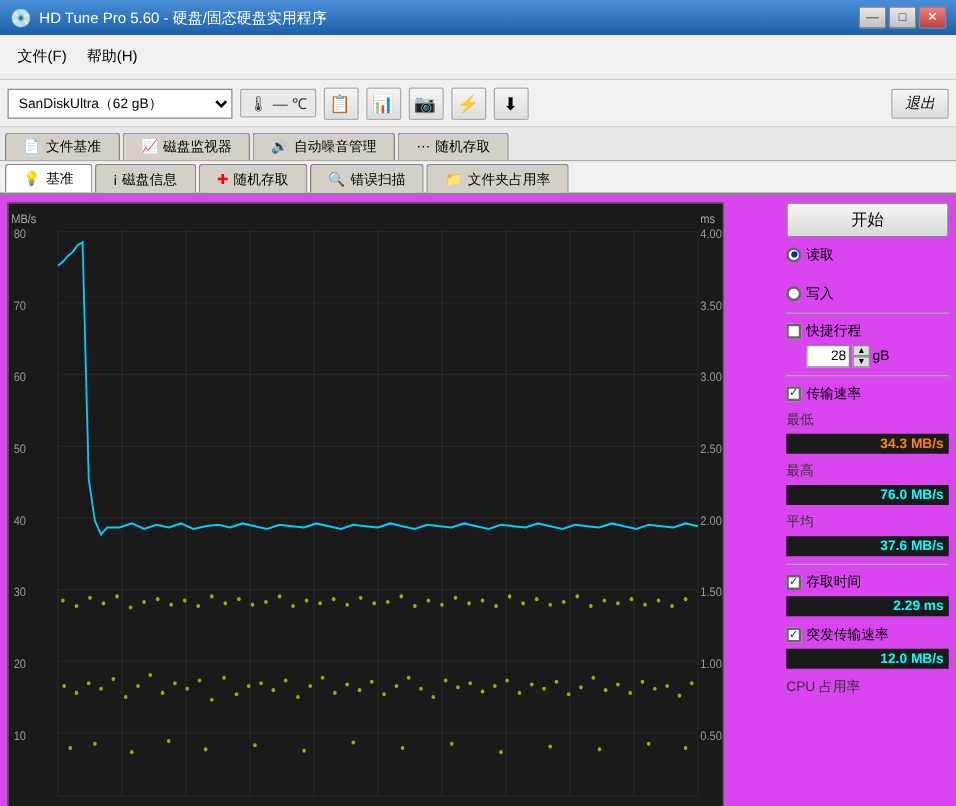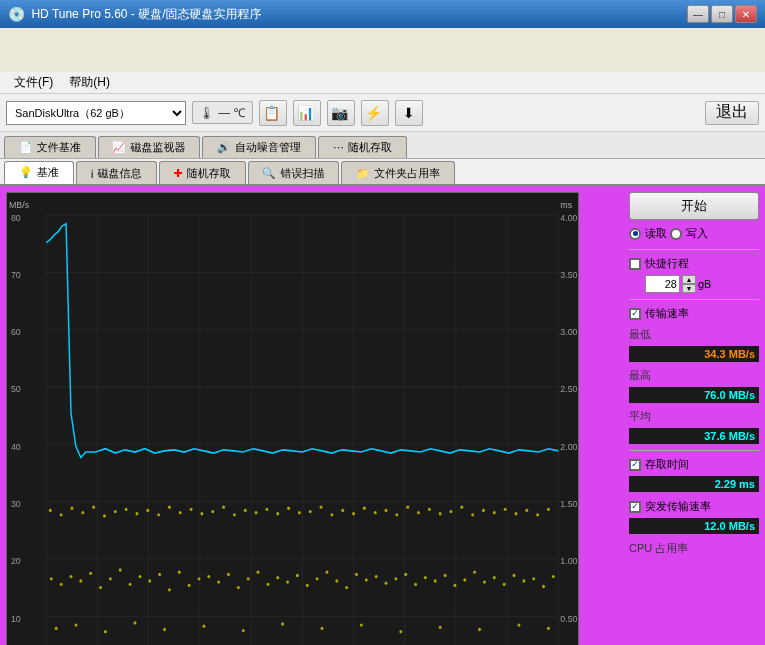--- a/index.html
+++ b/index.html
@@ -23,26 +23,25 @@
       border: 1px solid #888;
       border-radius: 2px;
       display: flex; align-items: center; justify-content: center;
       font-size: 10px; cursor: pointer; color: #333;
     }
     .title-btn.close { background: linear-gradient(to bottom, #f08080, #c04040); color: white; }
 
     
     .menu-bar {
       background: #f0f0f0;
-      height: 22px;
+      height: 36px;
       display: flex;
       align-items: center;
       padding: 0 6px;
       border-bottom: 1px solid #ccc;
-      margin-top: 44px;
     }
     .menu-item { padding: 2px 8px; cursor: pointer; font-size: 12px; }
 
     
     .toolbar {
       background: #f0f0f0;
       height: 38px;
       display: flex;
       align-items: center;
       padding: 0 6px;
@@ -63,22 +62,22 @@
       width: 28px; height: 26px;
       background: linear-gradient(to bottom, #f5f5f5, #ddd);
       border: 1px solid #aaa; border-radius: 2px;
       display: flex; align-items: center; justify-content: center;
       cursor: pointer; font-size: 14px;
     }
     .exit-btn {
       height: 24px; padding: 0 10px;
       background: linear-gradient(to bottom, #f5f5f5, #ddd);
       border: 1px solid #aaa; border-radius: 2px;
-      cursor: pointer; font-size: 16px;
-      display: flex; align-items: center;
+      cursor: pointer; font-size: 12px;
+      display: flex; align-items: center; font-style: italic;
     }
 
     
     .tab-bar-top {
       background: #e8e8e8;
       display: flex;
       padding: 4px 4px 0 4px;
       gap: 2px;
       border-bottom: 1px solid #aaa;
     }
@@ -144,21 +143,21 @@
     .start-btn {
       width: 100%;
       height: 28px;
       background: linear-gradient(to bottom, #f5f5f5, #d8d8d8);
       border: 1px solid #888;
       border-radius: 3px;
       cursor: pointer;
       font-size: 13px;
       font-family: inherit;
     }
-    .radio-group { display: flex; flex-direction: row; gap: 3px; padding: 2px 0; text-align: center; }
+    .radio-group { display: flex; flex-direction: column; gap: 16px; padding: 2px 0; text-align: center; }
     .radio-item { display: flex; align-items: center; gap: 4px; font-size: 11px; cursor: pointer; }
     .radio-circle {
       width: 12px; height: 12px; border-radius: 50%;
       border: 2px solid #666; background: white;
       display: flex; align-items: center; justify-content: center;
     }
     .radio-circle.checked::after {
       content: ''; width: 5px; height: 5px;
       border-radius: 50%; background: #003399;
     }

